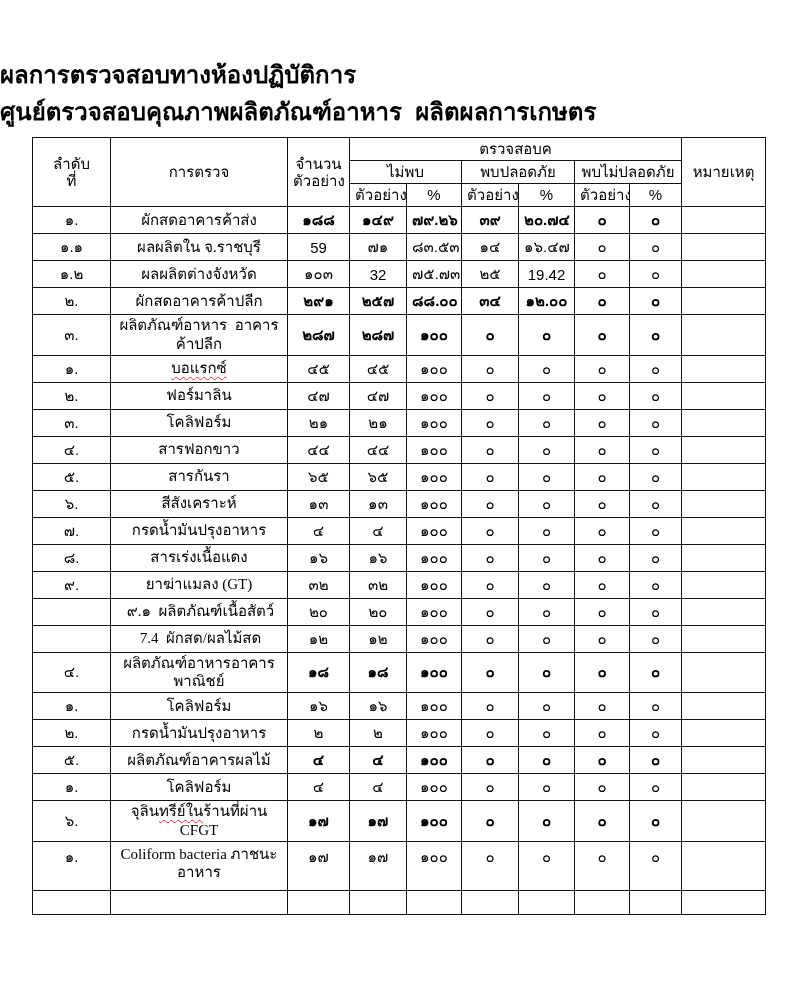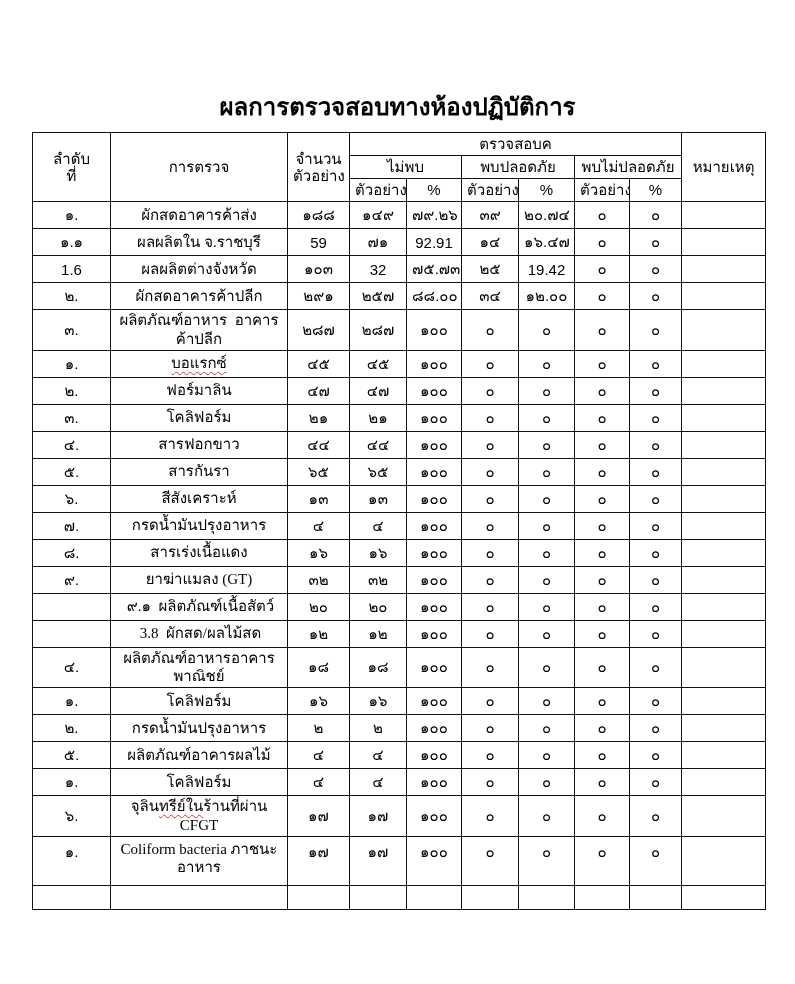--- a/index.html
+++ b/index.html
@@ -5,22 +5,22 @@
   * { box-sizing: border-box; margin: 0; padding: 0; }
   html, body { background: #ffffff; }
   body {
     width: 795px; height: 984px;
     font-family: "Liberation Sans", sans-serif;
     color: #000;
     overflow: hidden;
     position: relative;
   }
   .title-block {
-    padding-top: 88px;
-    text-align: center;
+    padding-top: 56px;
+    text-align: left;
   }
   .title-line {
     font-size: 24px;
     line-height: 37px;
     font-weight: 600;
     white-space: pre-wrap;
   }
   table.results {
     border-collapse: collapse;
     table-layout: fixed;
@@ -39,35 +39,36 @@
   thead th { height: 23px; white-space: pre-line; line-height: 1.15; }
   tbody td { height: 24px; }
   td.label {
     text-align: left;
     padding-left: 7px;
     white-space: pre-wrap;
     line-height: 1.25;
     font-family: Liberation Serif, serif;
   }
   td.label.indent { padding-left: 8px; }
-  tr.bold-row td.num { font-weight: 400; }
+  tr.bold-row td.num { font-weight: 700; }
   tr.tall-row td { height: 49px; vertical-align: top; padding-top: 3px; }
   .wavy {
     text-decoration-line: underline;
     text-decoration-style: wavy;
     text-decoration-color: var(--wavy, #e03030);
     text-decoration-thickness: 1px;
     text-underline-offset: 3px;
   }
 </style>
 </head>
 <body>
 
 <div class="title-block">
   <div class="title-line">ผลการตรวจสอบทางห้องปฏิบัติการ</div>
+  <div class="title-line">ศูนย์ตรวจสอบคุณภาพผลิตภัณฑ์อาหาร  ผลิตผลการเกษตร</div>
 </div>
 
 <table class="results">
   <colgroup>
     <col style="width:78px">
       <col style="width:177px">
       <col style="width:62px">
     <col style="width:57px">
       <col style="width:55px">
       <col style="width:57px">
@@ -111,29 +112,29 @@
         <td class="num">๒๐.๗๔</td>
         <td class="num">๐</td>
         <td class="num">๐</td>
         <td class="remark"></td>
       </tr>
       <tr>
         <td class="no">๑.๑</td>
         <td class="label">ผลผลิตใน จ.ราชบุรี</td>
         <td class="num">59</td>
         <td class="num">๗๑</td>
-        <td class="num">92.91</td>
+        <td class="num">๘๓.๕๓</td>
         <td class="num">๑๔</td>
         <td class="num">๑๖.๔๗</td>
         <td class="num">๐</td>
         <td class="num">๐</td>
         <td class="remark"></td>
       </tr>
       <tr>
-        <td class="no">1.6</td>
+        <td class="no">๑.๒</td>
         <td class="label">ผลผลิตต่างจังหวัด</td>
         <td class="num">๑๐๓</td>
         <td class="num">32</td>
         <td class="num">๗๕.๗๓</td>
         <td class="num">๒๕</td>
         <td class="num">19.42</td>
         <td class="num">๐</td>
         <td class="num">๐</td>
         <td class="remark"></td>
       </tr>
@@ -276,21 +277,21 @@
         <td class="num">๒๐</td>
         <td class="num">๑๐๐</td>
         <td class="num">๐</td>
         <td class="num">๐</td>
         <td class="num">๐</td>
         <td class="num">๐</td>
         <td class="remark"></td>
       </tr>
       <tr>
         <td class="no"></td>
-        <td class="label indent">3.8  ผักสด/ผลไม้สด</td>
+        <td class="label indent">7.4  ผักสด/ผลไม้สด</td>
         <td class="num">๑๒</td>
         <td class="num">๑๒</td>
         <td class="num">๑๐๐</td>
         <td class="num">๐</td>
         <td class="num">๐</td>
         <td class="num">๐</td>
         <td class="num">๐</td>
         <td class="remark"></td>
       </tr>
       <tr class="bold-row">

